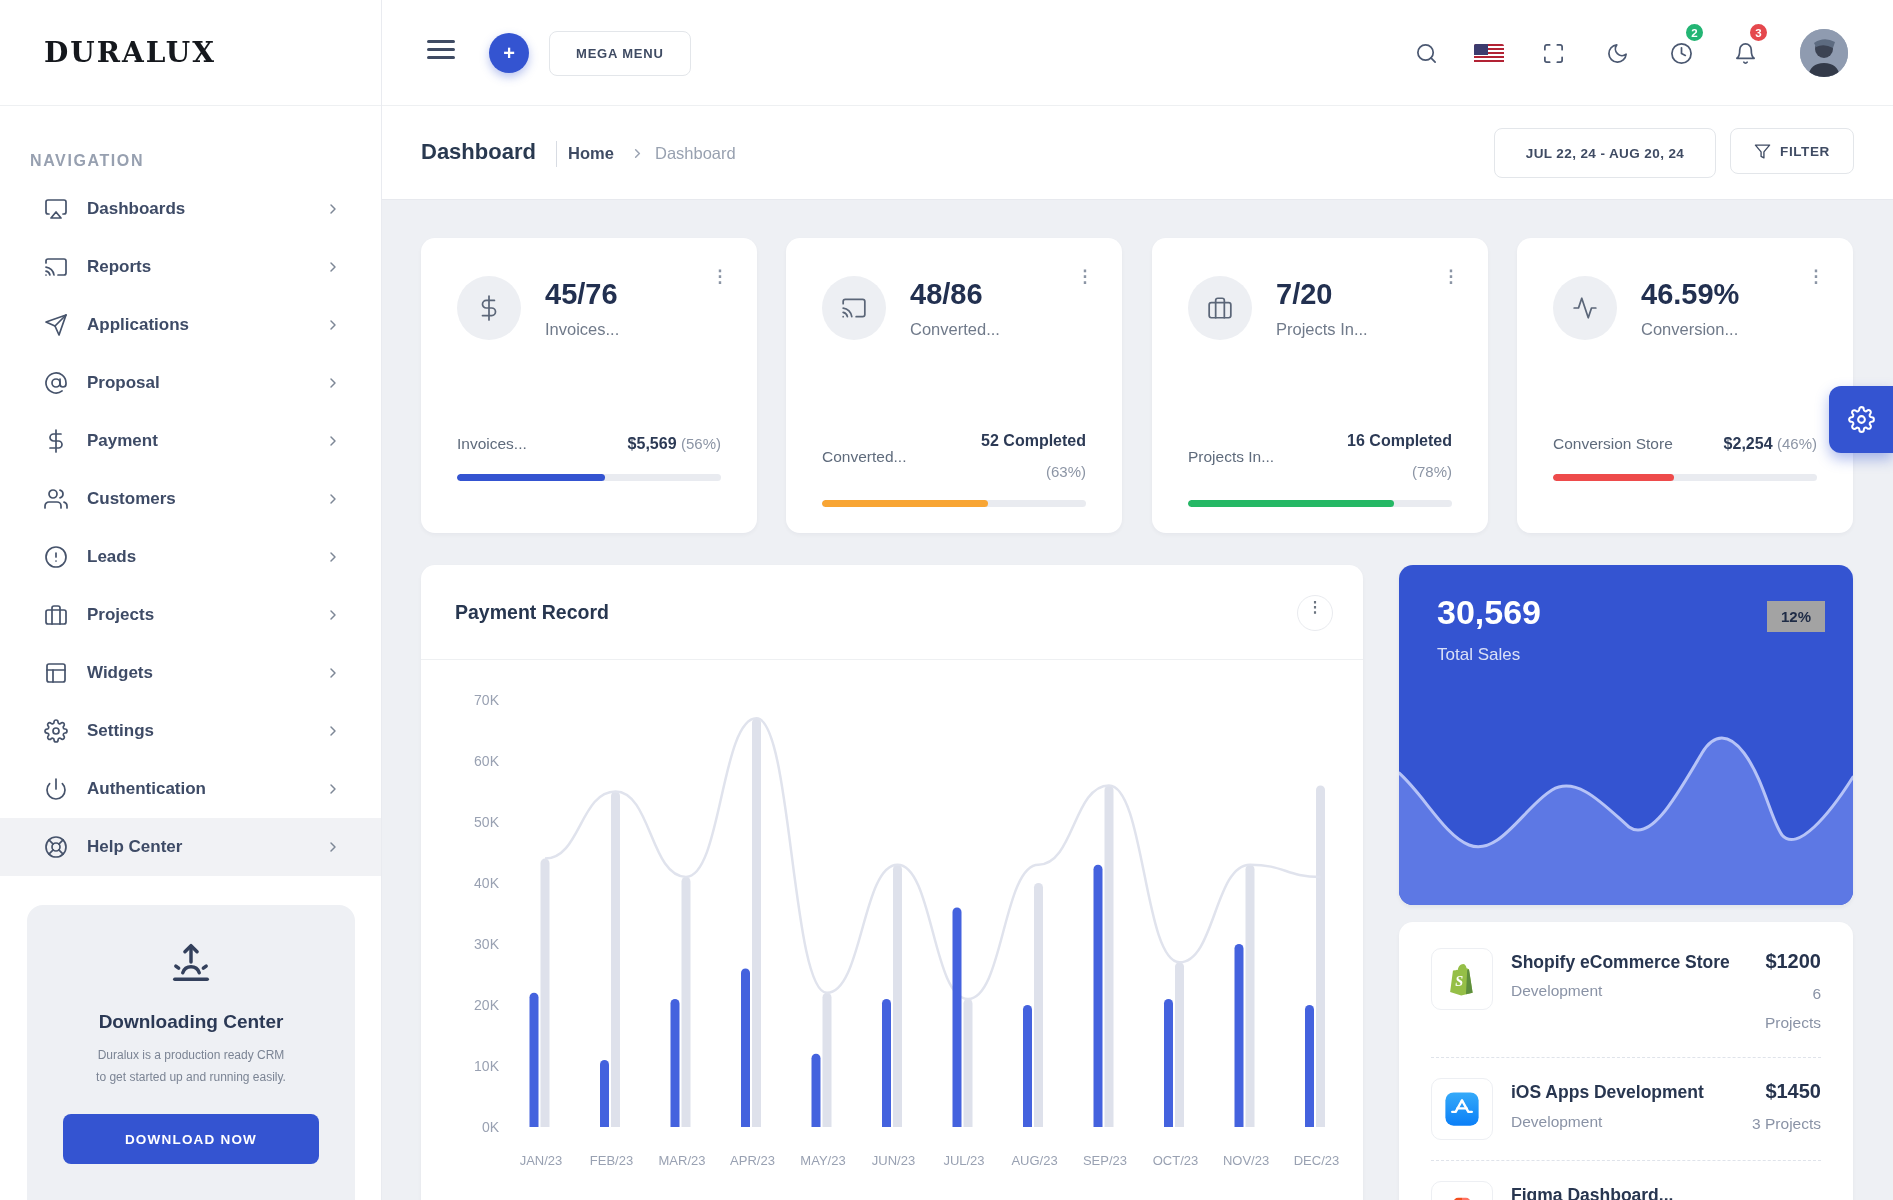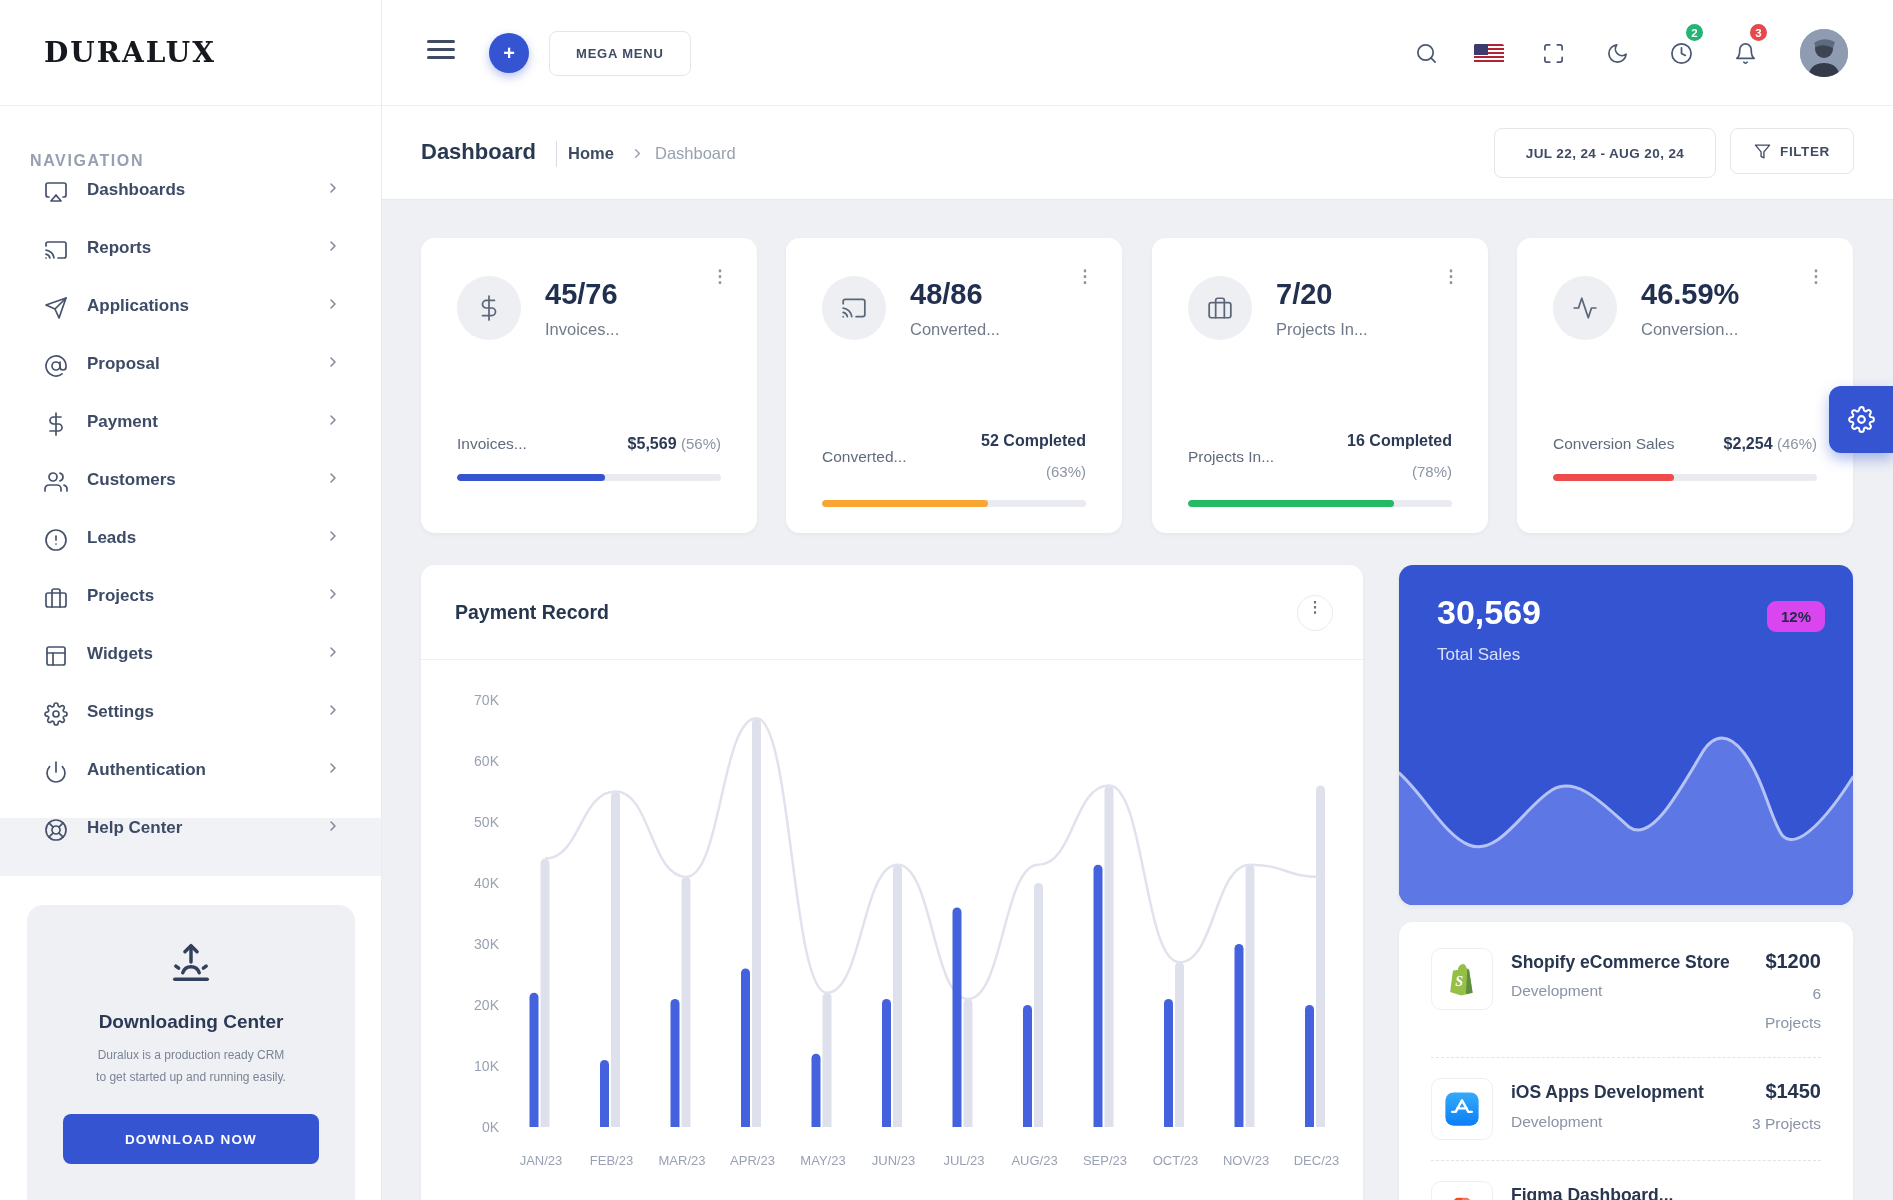--- a/index.html
+++ b/index.html
@@ -6,21 +6,21 @@
   html,body { width:1893px; height:1200px; }
   body { font-family:"Liberation Sans", sans-serif; background:#eef0f4; overflow:hidden; }
   #stage { position:relative; width:1893px; height:1200px; overflow:hidden; }
   svg.ic { display:block; }
 
   
   #sidebar { position:absolute; left:0; top:0; width:382px; height:1200px; background:#fff; border-right:1px solid #e9ebf0; z-index:5; }
   #logo-box { height:106px; display:flex; align-items:center; padding-left:44px; border-bottom:1px solid #eef0f2; }
   #logo { font-family:"DejaVu Serif", serif; font-size:28px; font-weight:700; letter-spacing:2px; color:#15181d; }
   #nav-label { margin:46px 0 10px 30px; font-size:16px; font-weight:700; letter-spacing:1.6px; color:#97a0b0; }
-  .nav-item { position:relative; display:flex; align-items:flex-start; height:58px; padding-left:44px; cursor:pointer; }
+  .nav-item { position:relative; display:flex; align-items:center; height:58px; padding-left:44px; cursor:pointer; }
   .nav-item.active-hover { background:#f1f2f5; }
   .nav-item .nico { width:24px; height:24px; color:#46536b; }
   .nav-item .nlabel { margin-left:19px; font-size:17px; font-weight:600; color:#3e4b66; }
   .nav-item .chev { position:absolute; right:40px; color:#7d8796; width:16px; height:16px; }
 
   #dl-card { position:absolute; left:27px; top:905px; width:328px; height:320px; background:#eef0f4; border-radius:16px; text-align:center; padding-top:32px; }
   #dl-card .dlico { color:#33405c; margin:0 auto; }
   #dl-title { margin-top:22px; font-size:19px; font-weight:700; color:#2b3955; }
   #dl-line1,#dl-line2 { font-size:12px; color:#7b8494; line-height:1.8; }
   #dl-line1 { margin-top:12px; }
@@ -76,21 +76,21 @@
   #payment-title { position:absolute; left:34px; top:36px; font-size:19.5px; font-weight:700; color:#27364f; }
   #payment-kebab { position:absolute; right:30px; top:30px; width:36px; height:36px; border:1px solid #e9ebef; border-radius:50%; color:#6b7480; font-size:15px; font-weight:700; line-height:7px; text-align:center; cursor:pointer; padding-top:7px; }
   #payment-chart { position:absolute; left:0; top:95px; width:942px; height:540px; overflow:hidden; }
   .tick { font-size:14px; fill:#99a1b2; }
   .month { font-size:13px; fill:#99a1b2; }
 
   
   #sales-card { position:absolute; left:1399px; top:565px; width:454px; height:340px; background:#3454d1; border-radius:14px; overflow:hidden; box-shadow:0 2px 4px rgba(20,30,60,.06); }
   #sales-value { position:absolute; left:38px; top:28px; font-size:34px; font-weight:700; color:#fff; }
   #sales-label { position:absolute; left:38px; top:80px; font-size:17px; color:rgba(255,255,255,.82); }
-  #sales-badge { position:absolute; right:28px; top:36px; background:#d946ef; border-radius:9px; padding:7px 14px; font-size:15px; font-weight:600; color:#1f2c46;margin-left:48px; }
+  #sales-badge { position:absolute; right:28px; top:36px; background:#a3a3a3; border-radius:0; padding:7px 14px; font-size:15px; font-weight:600; color:#1f2c46;margin-left:48px; }
   #sales-wave { position:absolute; left:0; bottom:0; width:454px; height:170px; }
 
   
   #projects-card { position:absolute; left:1399px; top:922px; width:454px; height:300px; background:#fff; border-radius:14px; box-shadow:0 2px 4px rgba(20,30,60,.04); padding:26px 32px; }
   .proj-item { display:flex; align-items:flex-start; cursor:pointer; }
   .proj-icon { width:62px; height:62px; border:1px solid #edeff3; border-radius:10px; display:flex; align-items:center; justify-content:center; flex:0 0 62px; background:#fff; }
   .proj-mid { flex:1; padding-left:18px; padding-top:2px; }
   .proj-title { font-size:17.5px; font-weight:700; color:#283650; line-height:1.45; }
   .proj-cat { font-size:15.5px; color:#8a93a6; margin-top:7px; }
   .proj-right { text-align:right; padding-top:2px; max-width:96px; }
@@ -379,21 +379,21 @@
   <div class="stat-card" style="left:1517px">
     <div class="sc-iconwrap">
         <svg class="ic" viewBox="0 0 24 24" fill="none" stroke="currentColor" stroke-width="1.6" stroke-linecap="round" stroke-linejoin="round">
           <polyline points="22 12 18 12 15 21 9 3 6 12 2 12"></polyline>
         </svg>
       </div>
     <div class="sc-value">46.59%</div>
     <div class="sc-sub">Conversion...</div>
     <div class="kebab">⋮</div>
     <div class="sc-footer one">
-      <span class="sc-flabel">Conversion Sales</span>
+      <span class="sc-flabel">Conversion Store</span>
       <span class="sc-fright"><span class="sc-fval">$2,254</span> <span class="sc-fpct">(46%)</span></span>
     </div>
     <div class="progress one">
         <div class="progress-fill" style="width: 46%; background: rgb(238, 75, 75);"></div>
       </div>
   </div>
 
   <div id="payment-card">
     <div id="payment-head">
       <div id="payment-title">Payment Record</div>

